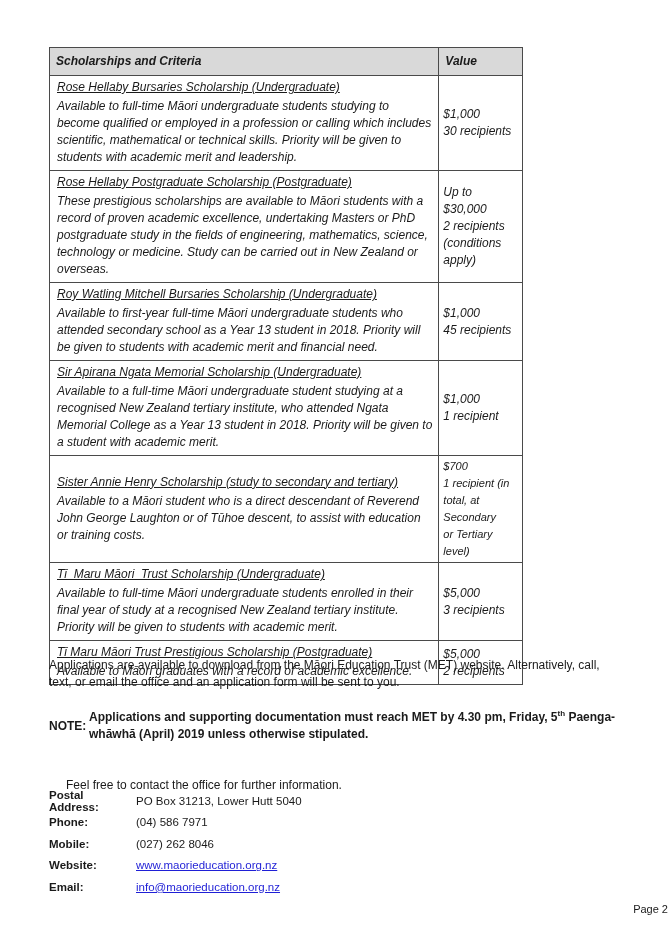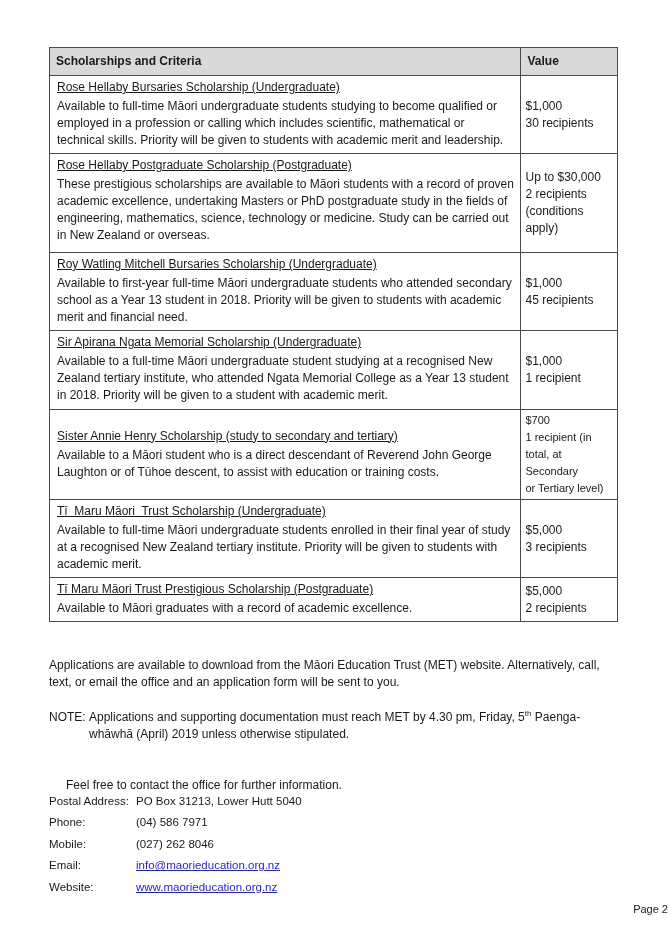--- a/index.html
+++ b/index.html
@@ -17,24 +17,25 @@
   }
   .page {
     position: absolute;
     left: 0; top: 0;
     width: 668px; height: 944px;
   }
   table.sch {
     position: absolute;
     left: 49px;
     top: 47px;
-    width: 569px;
+    width: 474px;
     border-collapse: collapse;
     font-size: 12px;
     line-height: 17px;
+    font-style: italic;
   }
   table.sch th, table.sch td {
     border: 1px solid #4a4a4a;
     vertical-align: middle;
   }
   table.sch th {
     background: #d9d9d9;
     font-weight: bold;
     text-align: left;
     height: 27px;
@@ -70,41 +71,42 @@
     font-size: 12px;
     line-height: 17px;
   }
   .note {
     position: absolute;
     left: 49px;
     top: 709px;
     width: 575px;
     font-size: 12px;
     line-height: 17px;
-    font-weight: normal;
+    font-weight: bold;
     display: flex;
+    align-items: center;
   }
   .note-label { width: 40px; flex: none; }
   .note-body { flex: 1; }
   sup { font-size: 8px; line-height: 0; }
 
   .contact {
     position: absolute;
     left: 49px;
     top: 790px;
     font-size: 11.5px;
   }
   .contact-row {
     display: flex;
     height: 21.5px;
     align-items: center;
   }
   .c-label {
     width: 87px;
-    font-weight: normal;
+    font-weight: bold;
   }
   .c-value { }
   a.link {
     color: #1f1fd6;
     text-decoration: underline;
   }
   .footer {
     position: absolute;
     top: 903px;
     left: 0;
@@ -227,24 +229,24 @@
     </div>
     <div class="contact-row">
       <span class="c-label">Phone:</span>
       <span class="c-value">(04) 586 7971</span>
     </div>
     <div class="contact-row">
       <span class="c-label">Mobile:</span>
       <span class="c-value">(027) 262 8046</span>
     </div>
     <div class="contact-row">
+      <span class="c-label">Website:</span>
+      <a class="c-value link">www.maorieducation.org.nz</a>
+    </div>
+    <div class="contact-row">
       <span class="c-label">Email:</span>
       <a class="c-value link">info@maorieducation.org.nz</a>
     </div>
-    <div class="contact-row">
-      <span class="c-label">Website:</span>
-      <a class="c-value link">www.maorieducation.org.nz</a>
-    </div>
   </div>
 
   <div class="footer">Page 2</div>
 
 </div>
 
 </body></html>

